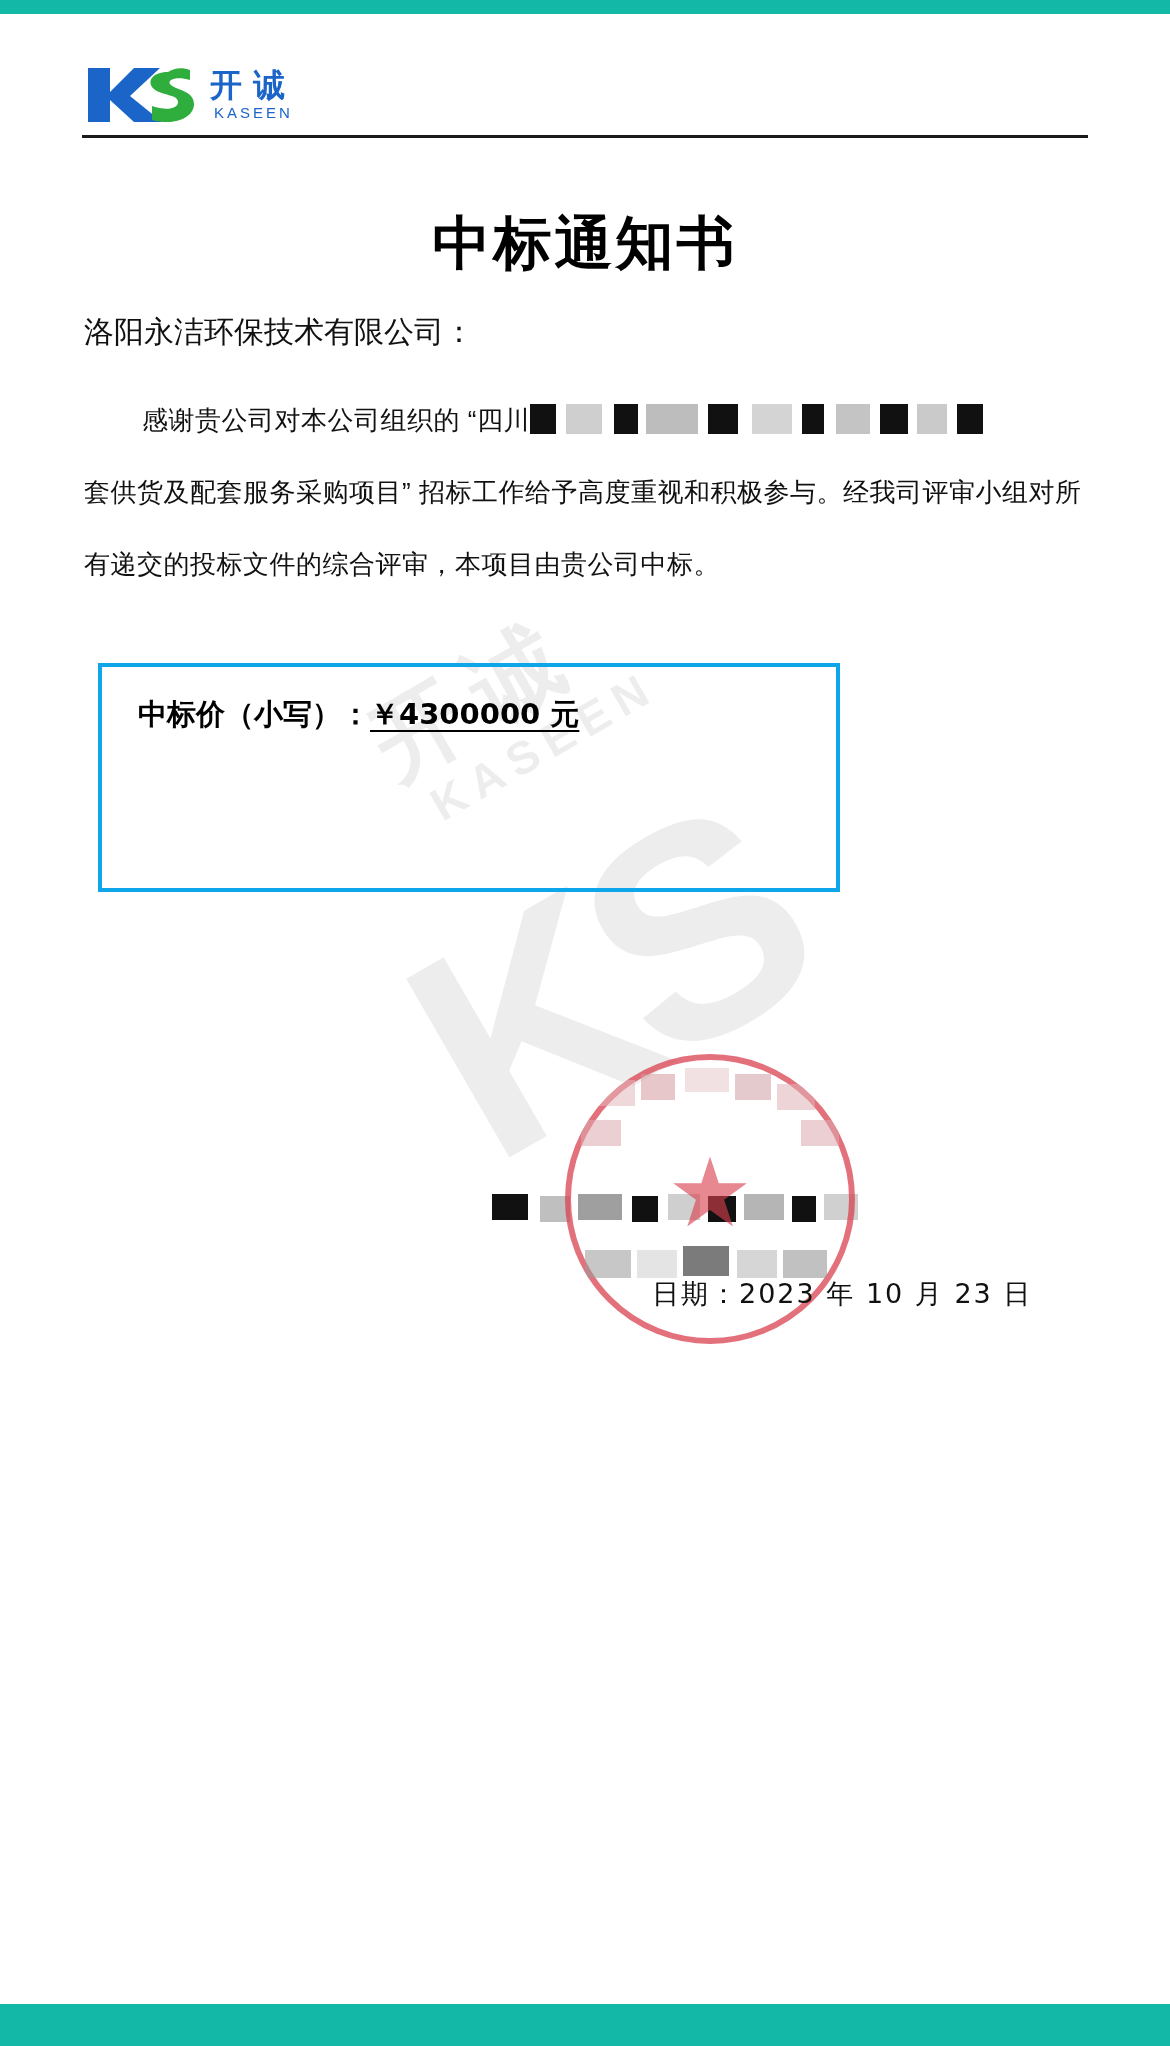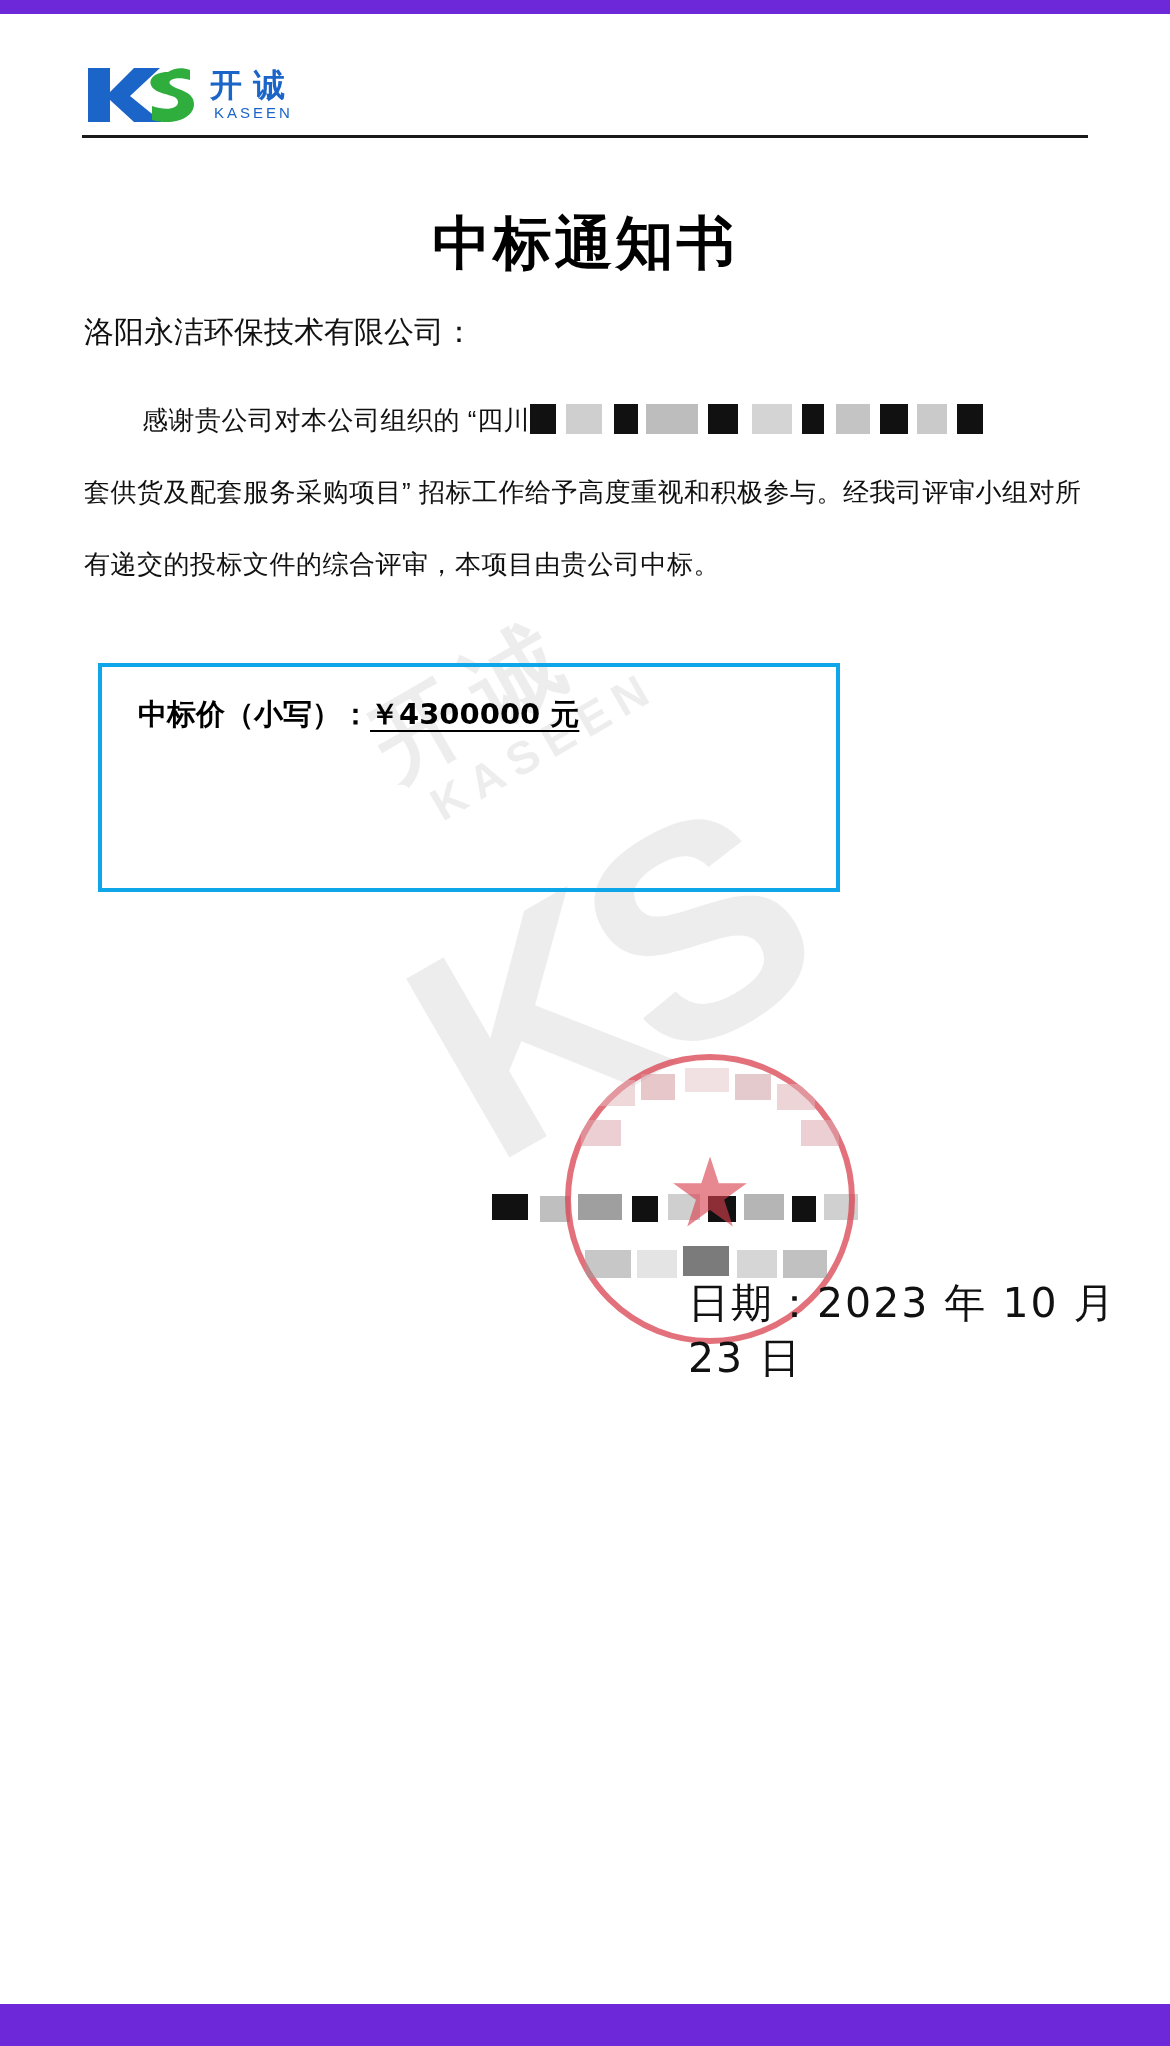--- a/index.html
+++ b/index.html
@@ -5,21 +5,21 @@
   html, body {
     margin: 0;
     padding: 0;
     background: #d8d8d8;
     font-family: "Liberation Sans", "DejaVu Sans", sans-serif;
   }
   .page {
     position: relative;
     width: 1170px;
     height: 2046px;
-    background: #6d28d9;
+    background: #14b8a6;
     overflow: hidden;
   }
   .sheet {
     position: absolute;
     left: 0;
     top: 14px;
     width: 1170px;
     height: 1990px;
     background: #ffffff;
     overflow: hidden;
@@ -120,23 +120,23 @@
   .pl1 { left: 36px; top: 28px; }
   .pl2 { left: 126px; top: 97px; }
   .pl3 { left: 36px; top: 166px; }
   .uline {
     text-decoration: underline;
     text-underline-offset: 6px;
   }
   
   .date-line {
     position: absolute;
-    left: 688px;
+    left: 652px;
     top: 1262px;
-    font-size: 41px;
+    font-size: 27px;
     color: #111;
     letter-spacing: 2px;
     font-family: "DejaVu Sans", "Liberation Sans", sans-serif;
   }
   
   .watermark {
     position: absolute;
     left: 330px;
     top: 560px;
     width: 620px;

